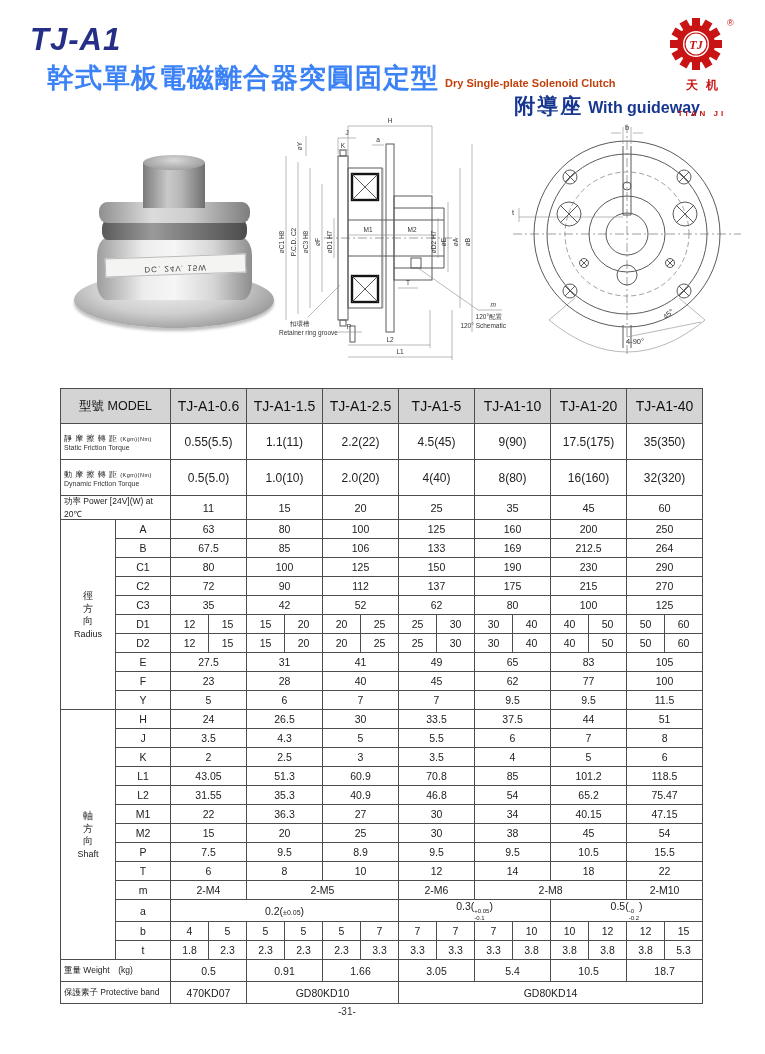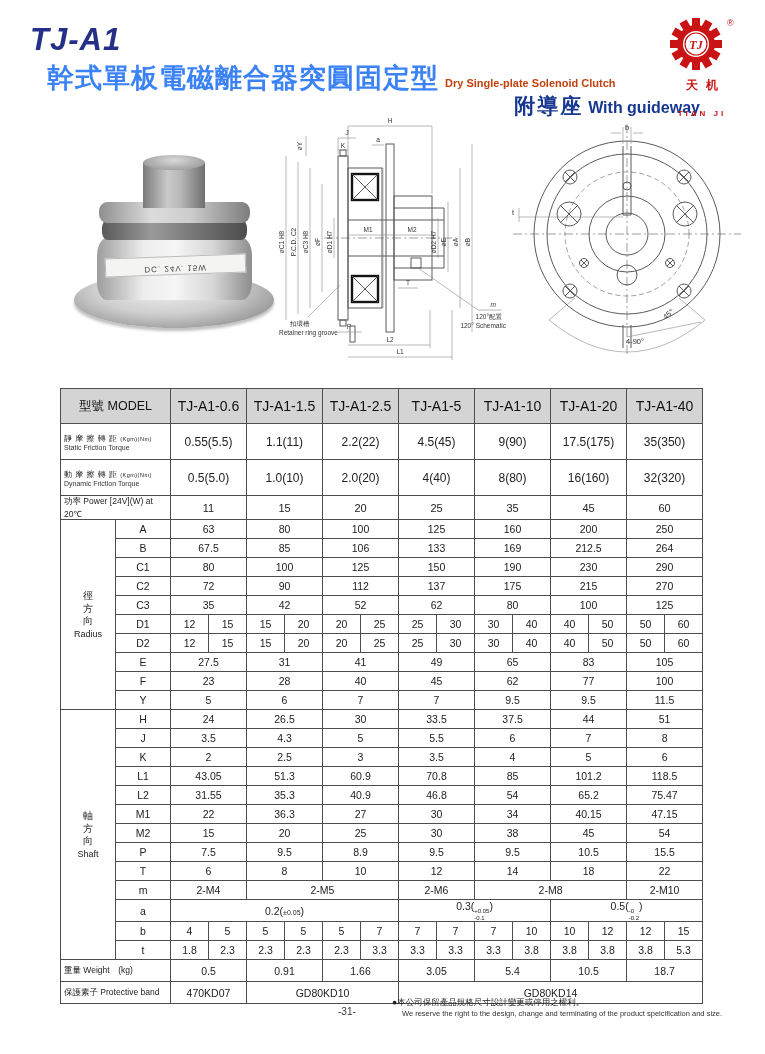--- a/index.html
+++ b/index.html
@@ -641,18 +641,14 @@
             <div class="inl">保護素子 Protective band</div>
           </td>
           <td class="vcell" colspan="2">470KD07</td>
           <td class="vcell" colspan="4">GD80KD10</td>
           <td class="vcell" colspan="8">GD80KD14</td>
         </tr>
       </tbody>
   </table>
 
   <div class="pageno">-31-</div>
-  <div class="notes">
-    <div class="zh">●本公司保留產品規格尺寸設計變更或停用之權利。</div>
-    <div class="en">We reserve the right to the design, change and terminating of the product speicification and size.</div>
-  </div>
 
 </div>
 
 </body></html>

